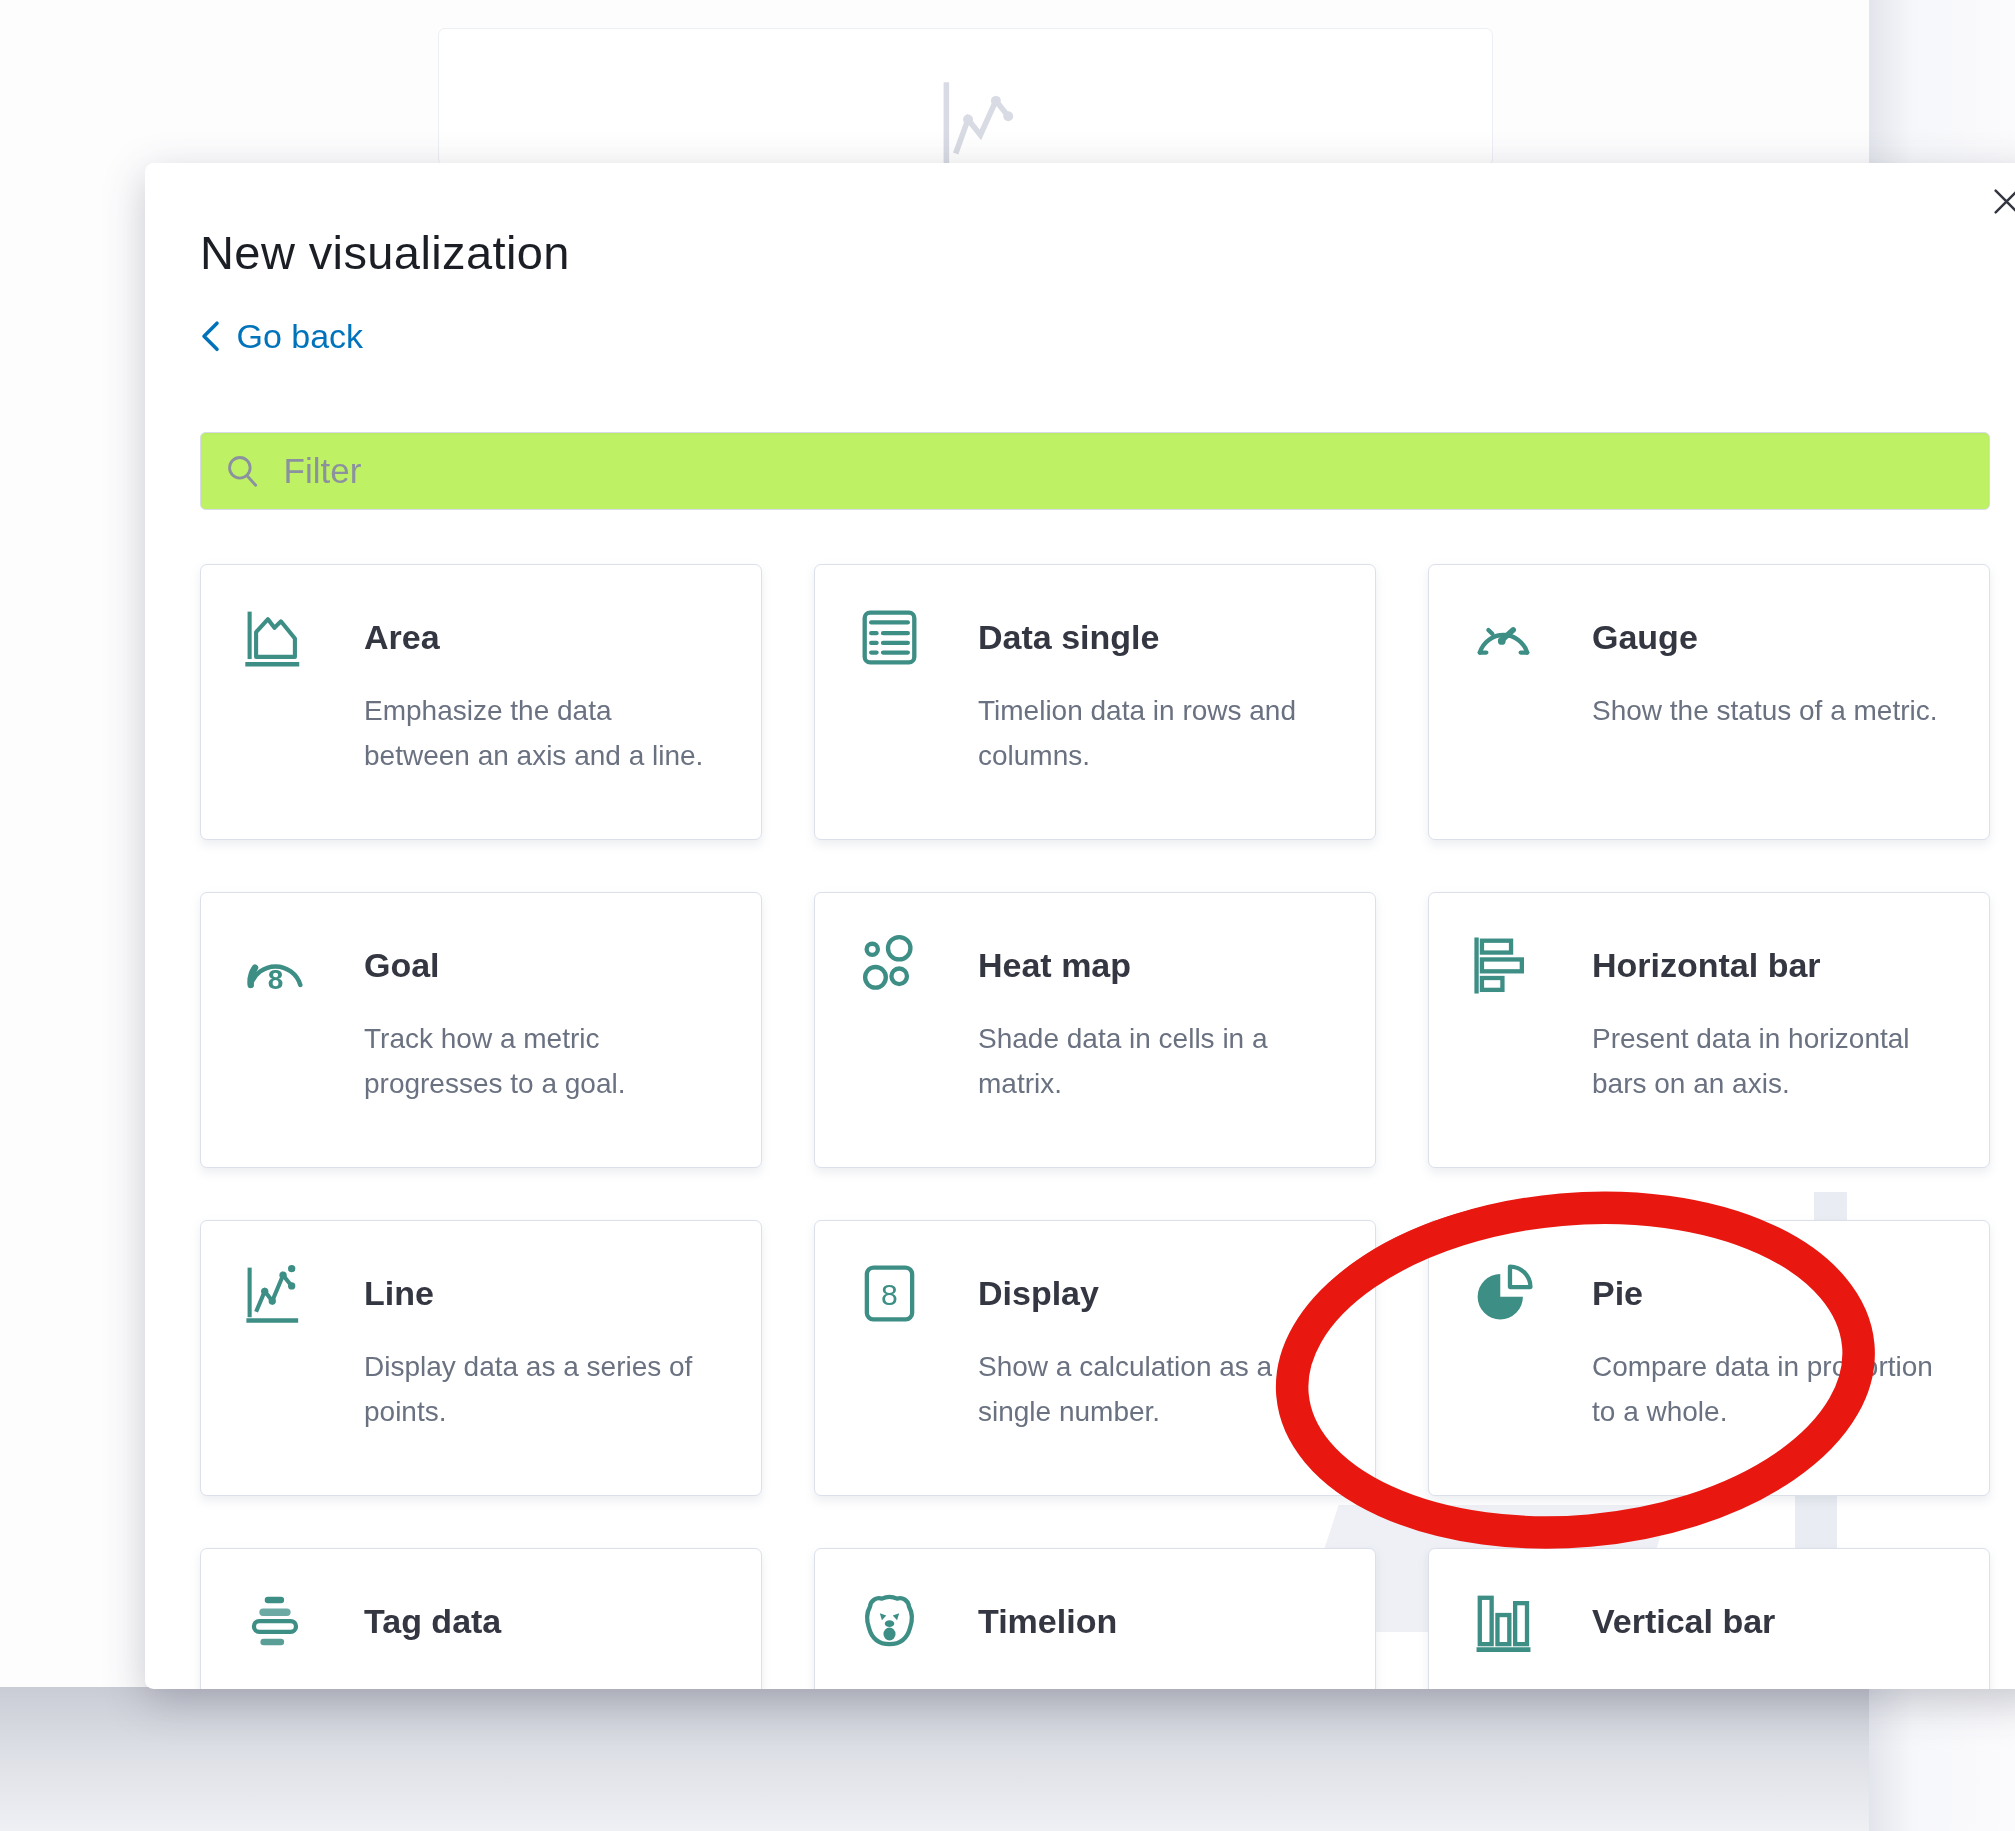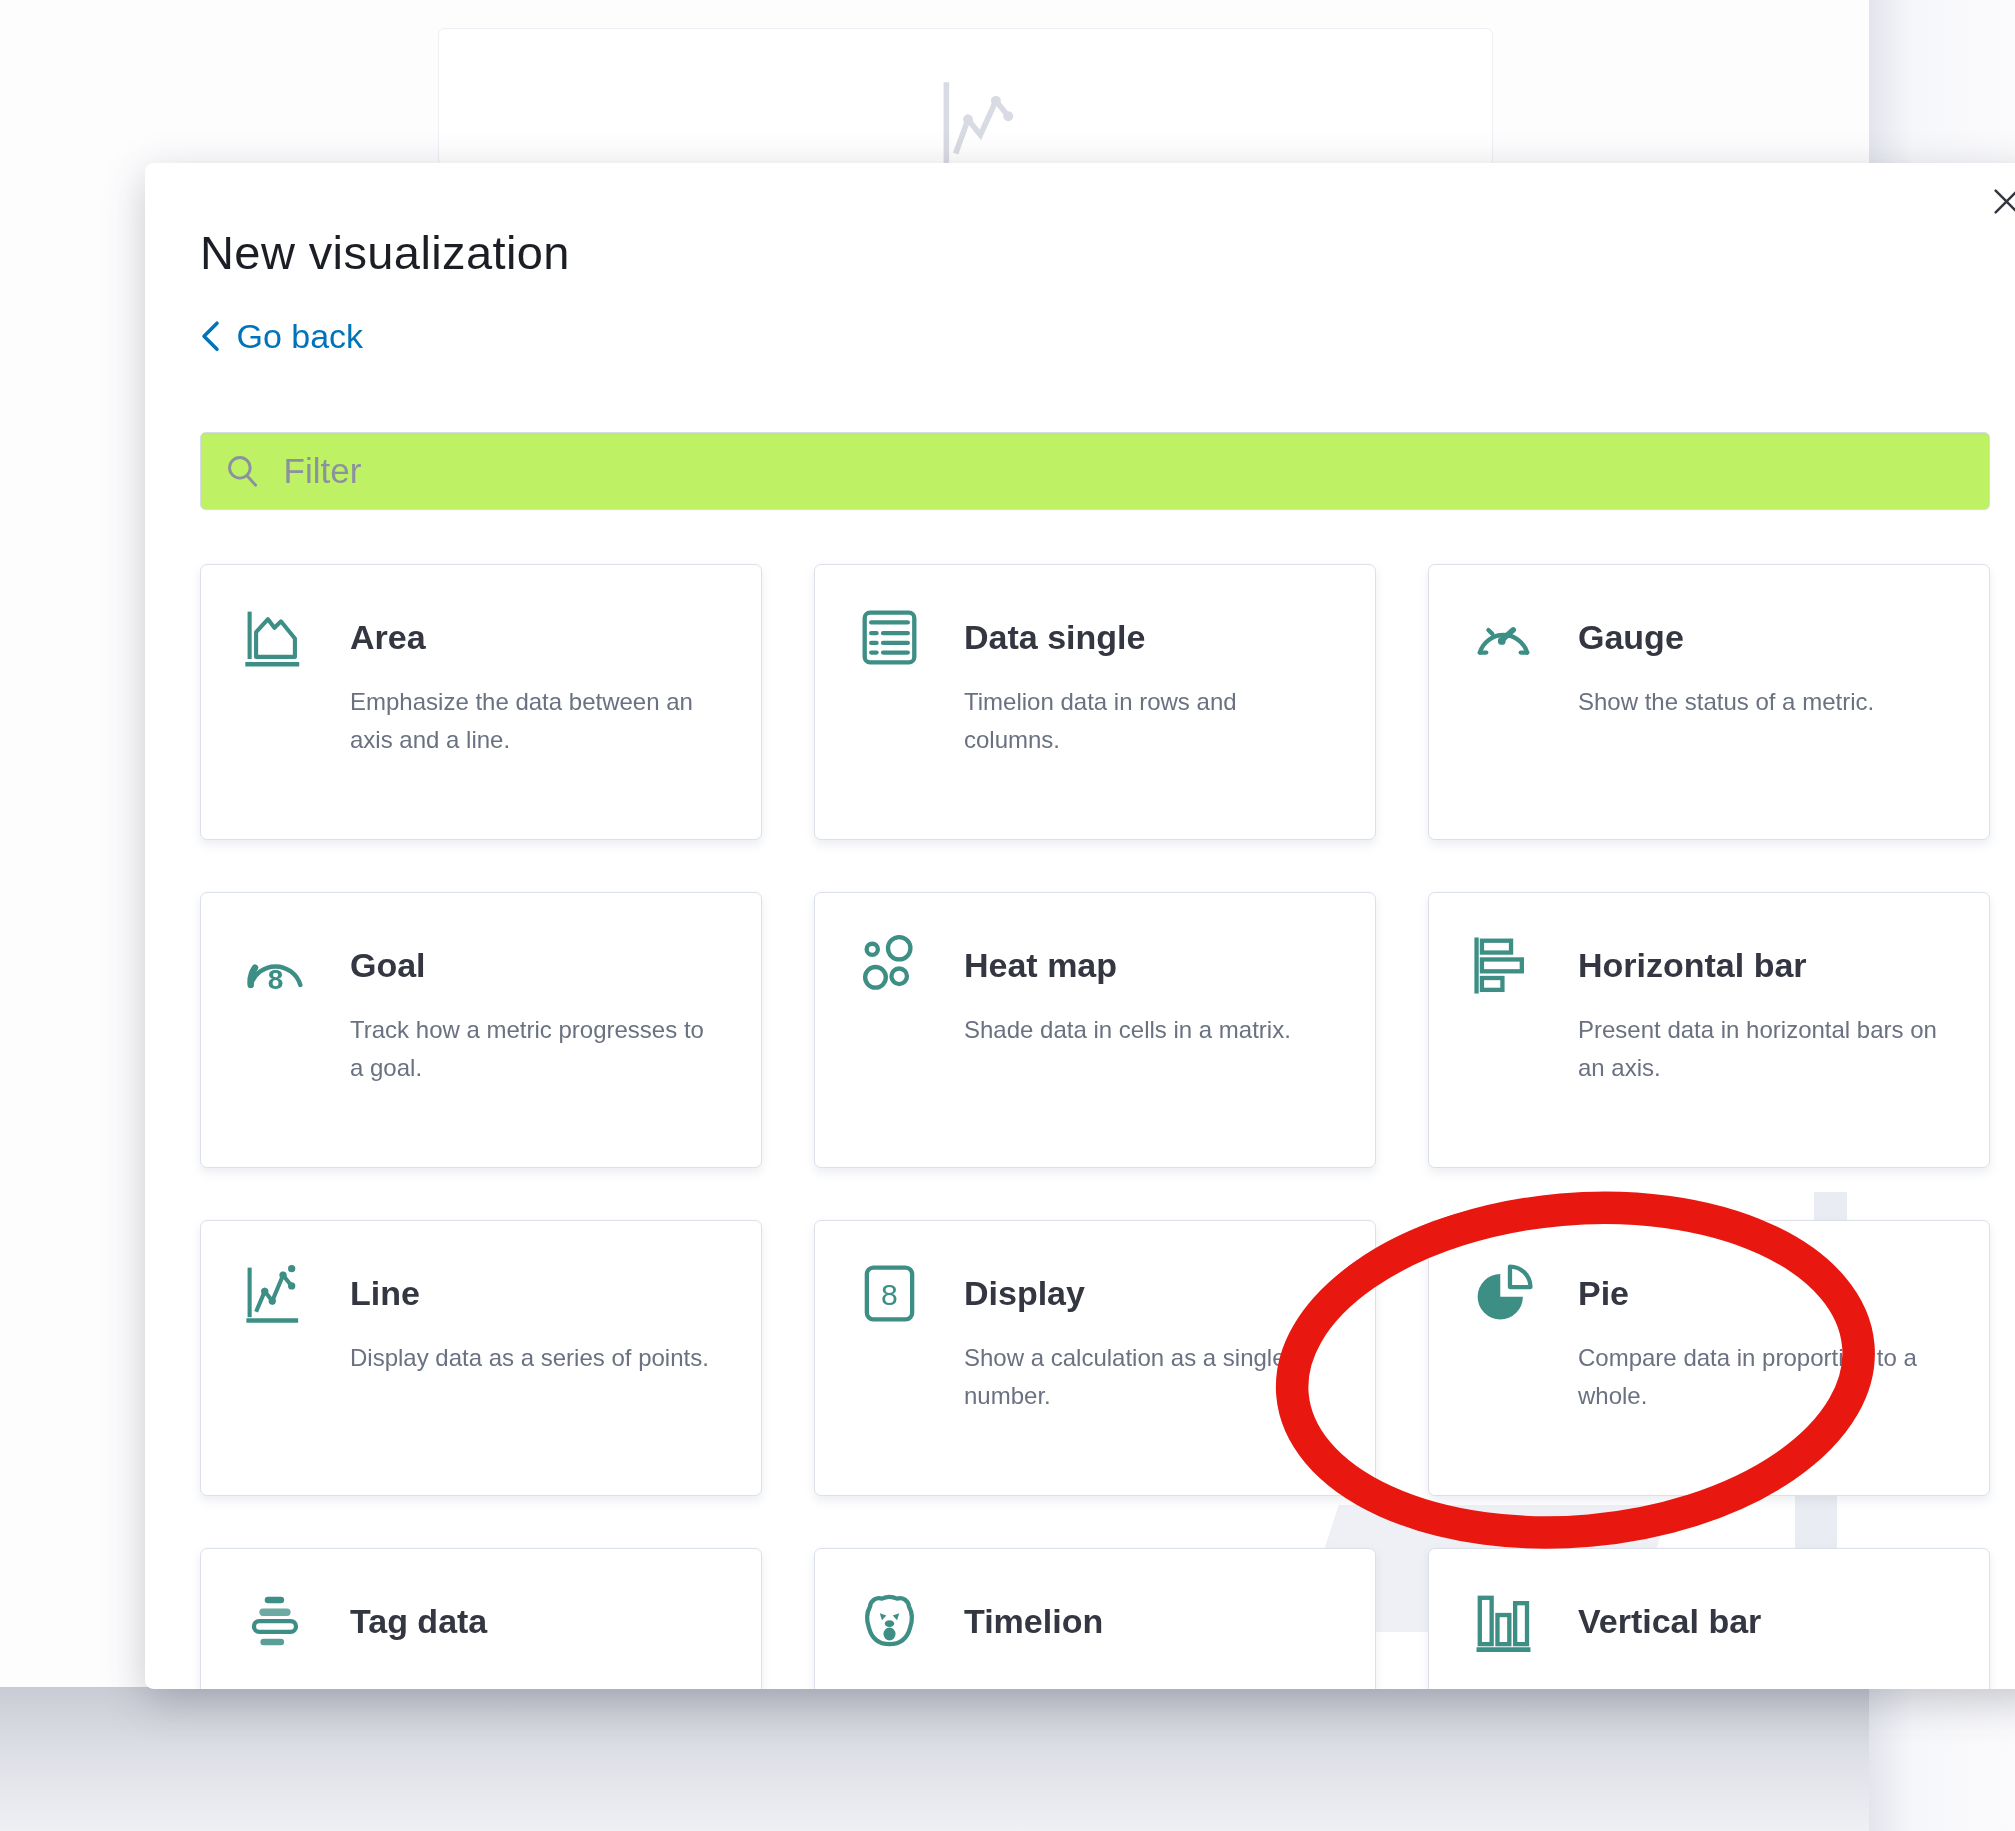--- a/index.html
+++ b/index.html
@@ -59,29 +59,29 @@
   .filter-box input::placeholder{color:#8b919e;}
 
   .cards-grid{
     margin-top:54px;display:grid;grid-template-columns:repeat(3,1fr);
     gap:52px;position:relative;z-index:1;
   }
   .card{
     background:#ffffff;border:1.4px solid #dbe0ea;border-radius:7px;
     height:276px;box-sizing:border-box;padding:38px 40px;
     box-shadow:0 4.2px 10px rgba(152,162,179,.18);
-    display:grid;grid-template-columns:71px 1fr;column-gap:38px;
+    display:grid;grid-template-columns:71px 1fr;column-gap:52px;
     align-content:start;cursor:pointer;
   }
   .card-icon{width:69px;height:69px;}
   .card-title{
     align-self:center;font-size:34px;font-weight:bold;color:#343741;
   }
   .card-desc{
-    grid-column:2;margin-top:11px;font-size:24px;color:#6a7180;line-height:1.6;
+    grid-column:2;margin-top:17px;font-size:28px;color:#6a7180;line-height:1.6;
   }
 
   
   .annotation{
     position:absolute;left:1256px;top:1178px;width:643px;height:385px;
     z-index:20;pointer-events:none;
   }
 </style>
 </head>
 <body>

